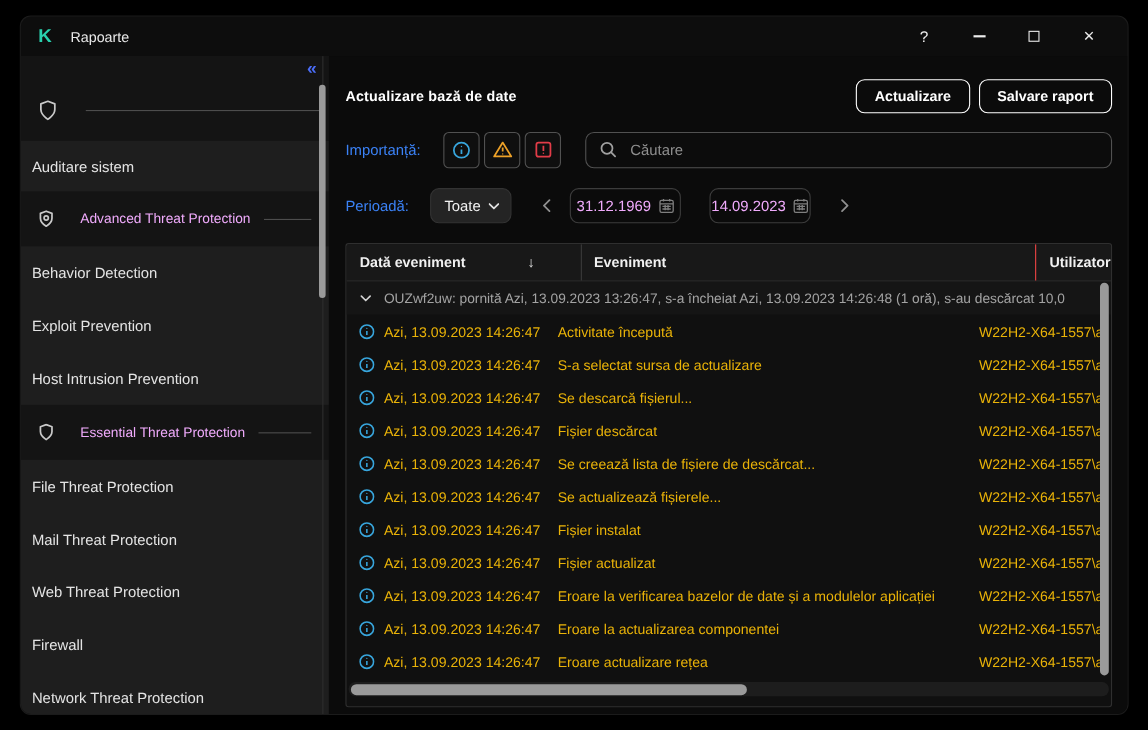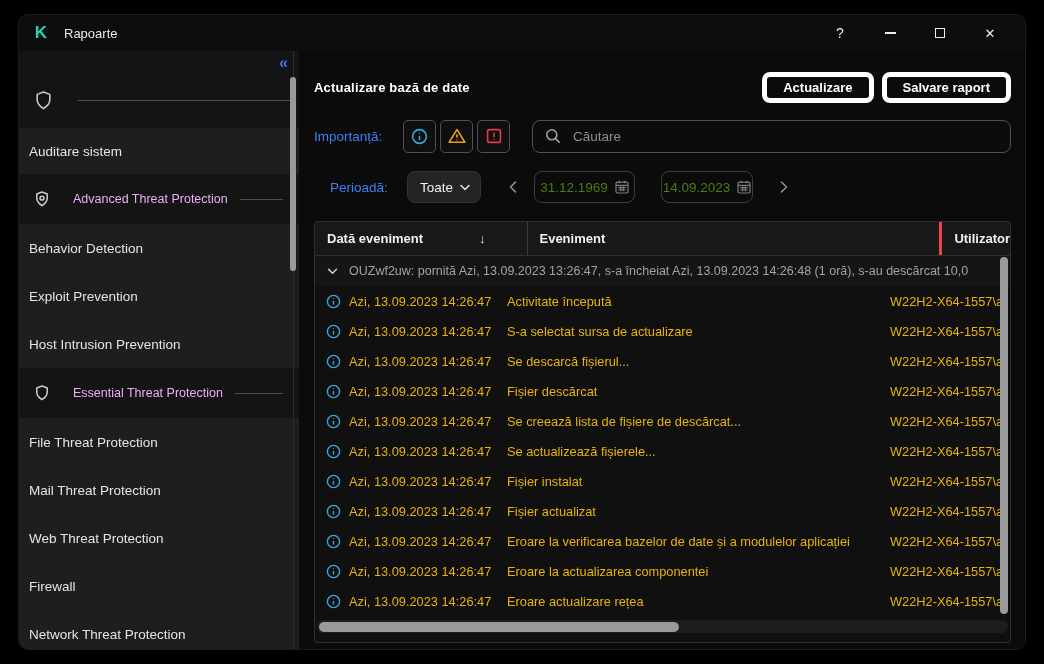--- a/index.html
+++ b/index.html
@@ -41,65 +41,65 @@
   .section-band .rule{margin-left:12px;}
   .shield{color:#c9c9c9;}
   .sb-track{position:absolute;top:0;bottom:0;right:5px;width:1px;background:#2d2d2d;}
   .sb-thumb{position:absolute;top:26px;right:3px;width:6px;height:194px;background:#9a9a9a;border-radius:3px;}
 
   
   .main{flex:1;position:relative;background:#0b0b0b;padding:0 14px 0 15px;overflow:hidden;}
   .main-header{margin-top:21px;height:31px;display:flex;align-items:center;}
   .page-title{color:#fff;font-size:13px;font-weight:bold;letter-spacing:.2px;}
   .hdr-buttons{margin-left:auto;display:flex;gap:8px;}
-  .btn-outline{height:31px;padding:0 16px;border:5px solid #ffffff;border-radius:8px;
+  .btn-outline{height:31px;padding:0 16px;border:1px solid #ffffff;border-radius:8px;
     background:transparent;color:#fff;font-weight:bold;font-size:13px;
     font-family:inherit;display:flex;align-items:center;cursor:pointer;}
 
   .filter-row{display:flex;align-items:center;}
   .row-1{margin-top:16px;height:34px;}
   .row-2{margin-top:18px;height:32px;}
   .f-label{color:#3b82f6;font-size:13.5px;}
   .lbl-importance{width:89px;flex:none;}
-  .lbl-period{width:77px;flex:none;margin-left:16px;}
+  .lbl-period{width:77px;flex:none;}
   .sev-group{display:flex;gap:4px;}
   .sev-btn{width:33px;height:33px;border:1px solid #515151;border-radius:5px;
     display:flex;align-items:center;justify-content:center;background:#0f0f0f;cursor:pointer;}
   .sev-info{color:var(--info_blue,#38a6dd);}
   .sev-warn{color:var(--warning_amber,#eda128);}
   .sev-crit{color:var(--critical_red,#e23c48);}
   .search-box{flex:1;margin-left:22px;height:33px;border:1px solid #515151;border-radius:8px;
     display:flex;align-items:center;padding:0 12px;background:#0c0c0c;}
   .search-icon{color:#a0a0a0;flex:none;display:flex;}
   .search-box input{flex:1;margin-left:10px;background:transparent;border:none;outline:none;
     color:#ddd;font-size:13.5px;font-family:inherit;}
   .search-box input::placeholder{color:#8f8f8f;}
 
   .select{width:74px;height:32px;background:#242424;border:1px solid #333;border-radius:8px;
     display:flex;align-items:center;padding:0 10px 0 12px;color:#f2f2f2;font-size:13.5px;cursor:pointer;}
   .select .chev{margin-left:auto;display:flex;color:#e0e0e0;}
   .pager-arrow{color:#909090;display:flex;cursor:pointer;}
   .arrow-l{margin-left:28px;}
   .arrow-r{margin-left:27px;}
   .date-chip{height:32px;border:1px solid #3c3c3c;border-radius:8px;display:flex;
-    align-items:center;justify-content:center;color:#4d7c0f;font-size:13.5px;cursor:pointer;}
+    align-items:center;justify-content:center;color:#f0abfc;font-size:13.5px;cursor:pointer;}
   .chip-from{margin-left:17px;width:101px;}
   .chip-to{margin-left:26px;width:92px;}
   .cal-icon{margin-left:7px;color:#7f7f7f;display:flex;}
 
   
   .table{position:relative;margin-top:18px;height:422px;border:1px solid #2f2f2f;
     border-radius:3px;background:#101010;overflow:hidden;}
   .thead{height:34px;display:flex;background:#181818;border-bottom:1px solid #2f2f2f;
     color:#f1f1f1;font-size:13px;font-weight:bold;gap:32px;}
   .th{display:flex;align-items:center;}
   .th-date{width:181px;padding-left:12px;}
   .sort-ic{margin-left:auto;margin-right:10px;font-weight:normal;color:#e0e0e0;font-size:13px;}
   .th-event{width:381px;border-left:1px solid #3a3a3a;padding-left:11px;}
-  .th-user{flex:1;border-left:3px solid #ef4444;padding-left:12px;}
+  .th-user{flex:1;border-left:1px solid #ef4444;padding-left:12px;}
   .group-row{height:30px;display:flex;align-items:center;background:#151515;
     padding:0 14px 0 12px;color:#a3a3a3;font-size:12.5px;white-space:nowrap;overflow:hidden;cursor:pointer;}
   .group-chev{color:#d2d2d2;margin-right:11px;display:flex;flex:none;}
   .group-text{white-space:nowrap;overflow:hidden;}
   .trow{height:30px;display:flex;align-items:center;color:#eab308;font-size:12.8px;cursor:default;}
   .c1{width:181px;flex:none;display:flex;align-items:center;padding-left:11px;}
   .info-ic{flex:none;color:var(--info_blue,#38a6dd);display:flex;}
   .c1 .dt{margin-left:8px;white-space:nowrap;}
   .c2{width:381px;flex:none;padding-left:11px;white-space:nowrap;overflow:hidden;}
   .c3{flex:1;padding-left:13px;white-space:nowrap;overflow:hidden;}

